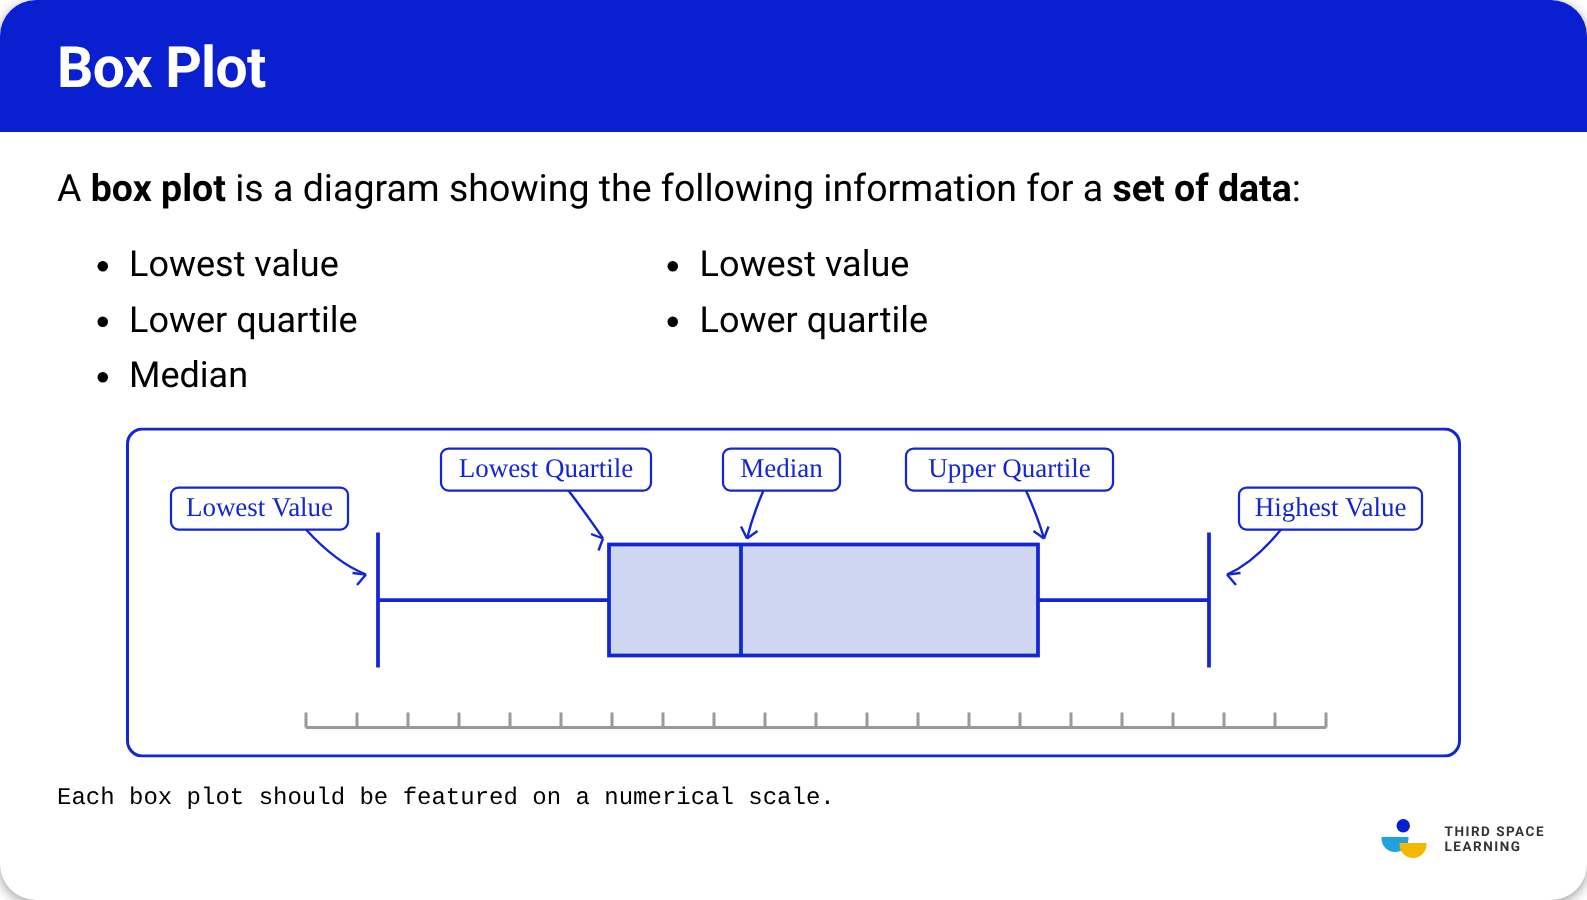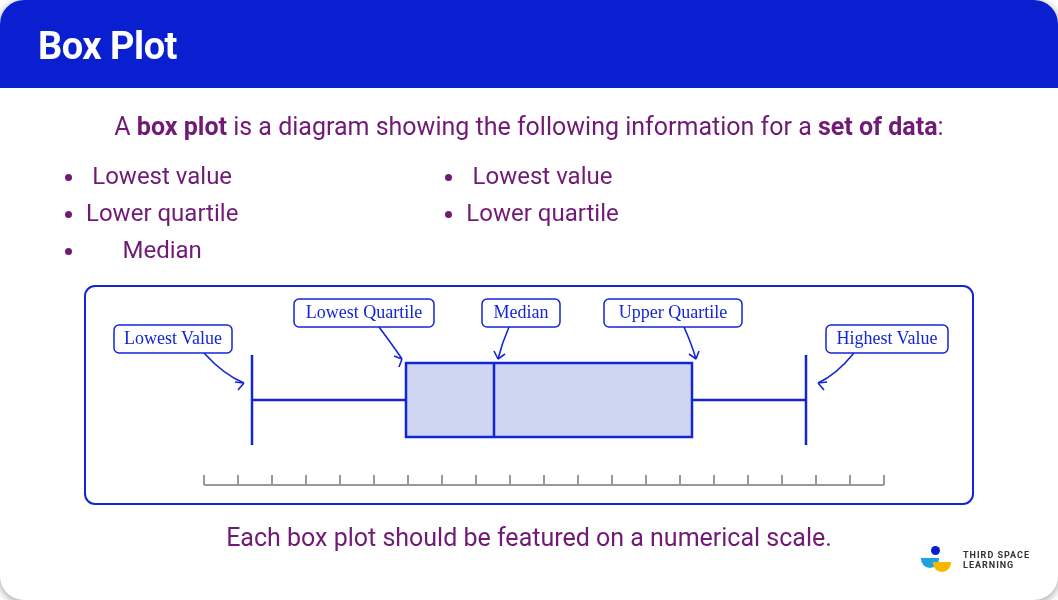--- a/index.html
+++ b/index.html
@@ -24,22 +24,21 @@
     color: #fff;
     padding: 24px 38px 20px 38px;
   }
   .header h1 {
     font-size: 38px;
     font-weight: 700;
     letter-spacing: -0.5px;
   }
   .content {
     padding: 22px 38px 0 38px;
-    color: #701a75;
-    text-align: center;
+    color: #000000;
   }
   .intro {
     font-size: 25px;
     line-height: 1.35;
     margin-bottom: 14px;
   }
   .intro b { font-weight: 700; }
   .cols {
     display: flex;
     gap: 60px;
@@ -47,22 +46,23 @@
     margin-left: 20px;
     margin-bottom: 16px;
   }
   .cols ul { list-style: disc; padding-left: 28px; }
   .cols li { line-height: 1.55; }
   .diagram {
     margin: 0 auto 14px auto;
     width: 890px;
   }
   .footer-text {
-    font-size: 25px;
+    font-size: 16px;
     margin-top: 6px;
+    font-family: Liberation Mono, monospace;
   }
   .logo {
     position: absolute;
     right: 28px;
     bottom: 24px;
     display: flex;
     align-items: center;
     gap: 12px;
   }
   .logo-mark {

